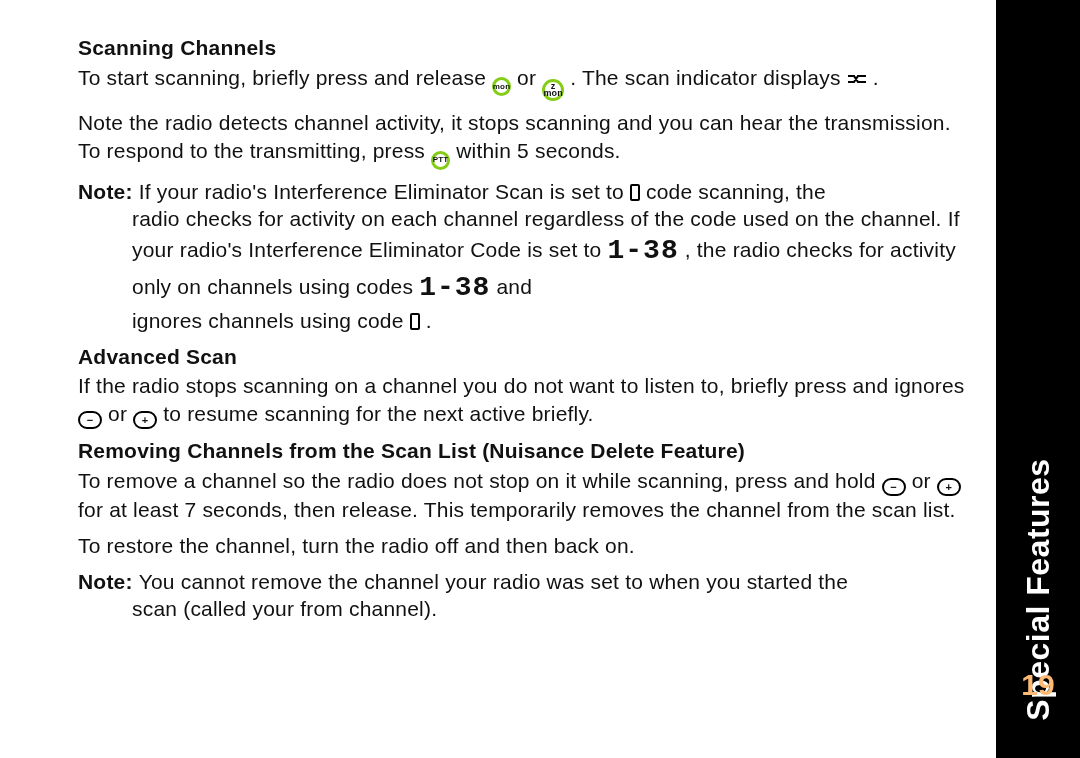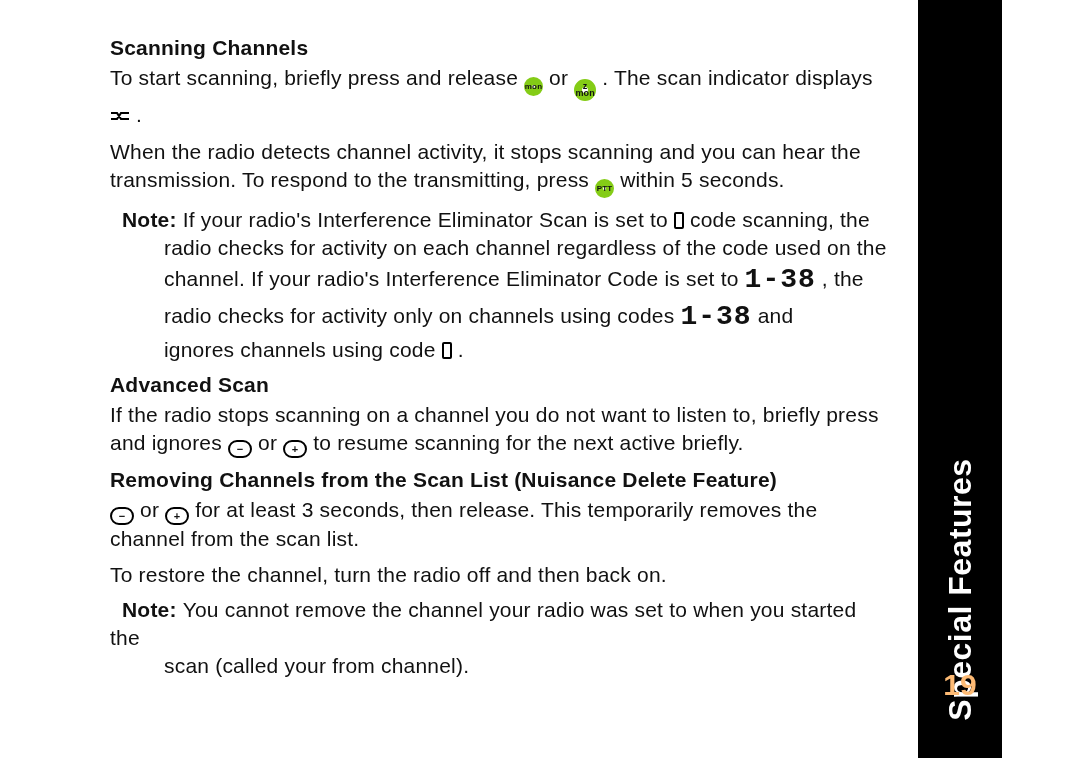--- a/index.html
+++ b/index.html
@@ -1,27 +1,27 @@
 <!DOCTYPE html>
 <html><head>
 <meta charset="utf-8">
 <style>
   * { margin: 0; padding: 0; box-sizing: border-box; }
   html, body { width: 1080px; height: 758px; background: #fff; font-family: Arial, Helvetica, sans-serif; }
-  .page { position: relative; width: 1002px; height: 758px; display: flex; padding-left: 32px; }
+  .page { position: relative; width: 1080px; height: 758px; display: flex; }
   .content { flex: 1; padding: 28px 30px 20px 78px; color: #111; font-size: 21px; line-height: 1.32; letter-spacing: 0.2px; }
   .sidebar { width: 84px; height: 758px; background: #000; position: relative; }
   .side-label { position: absolute; bottom: 150px; left: 50%; transform: translateX(-50%) rotate(-90deg); transform-origin: center; color: #fff; font-weight: 700; font-size: 32px; white-space: nowrap; letter-spacing: 0.5px; }
   .page-num { position: absolute; bottom: 56px; left: 50%; transform: translateX(-50%); color: #fdba74; font-weight: 700; font-size: 30px; }
   .h { font-weight: 700; margin-top: 6px; margin-bottom: 2px; }
   p { margin-bottom: 8px; }
   .note-block { display: flex; margin-top: 2px; margin-bottom: 8px; }
-  .note-lead { font-weight: 700; flex-shrink: 0; margin-left: 12px; }
+  .note-lead { font-weight: 700; flex-shrink: 0; }
   .note-indent { margin-left: 54px; }
-  .circ { display: inline-flex; align-items: center; justify-content: center; width: 22px; height: 22px; border: 8px solid #84cc16; border-radius: 50%; font-size: 9px; font-weight: 700; line-height: 1; vertical-align: -4px; }
+  .circ { display: inline-flex; align-items: center; justify-content: center; width: 22px; height: 22px; border: 3px solid #84cc16; border-radius: 50%; font-size: 9px; font-weight: 700; line-height: 1; vertical-align: -4px; }
   .circ .stack { display: flex; flex-direction: column; align-items: center; line-height: 0.85; }
   .circ-sm { width: 19px; height: 19px; font-size: 8px; }
   .oval { width: 24px; height: 18px; border: 2px solid #000; border-radius: 10px; display: inline-flex; align-items: center; justify-content: center; font-size: 11px; font-weight: 700; vertical-align: -3px; }
   .seg { font-family: 'Courier New', monospace; font-weight: 700; letter-spacing: 1px; font-size: 28px; vertical-align: -1px; }
   .seg-box { display: inline-block; border: 2px solid #000; border-radius: 2px; width: 10px; height: 17px; vertical-align: -2px; }
   .scan-sym { display: inline-block; vertical-align: -1px; }
 </style>
 </head>
 <body>
 
@@ -41,21 +41,21 @@
             <span>mon</span>
           </span>
         </span>
       <span>. The scan indicator displays </span>
       <span class="scan-sym"><svg width="20" height="14" viewBox="0 0 20 14">
             <path d="M1 4 L7 4 L11 10 L19 10 M1 10 L7 10 L11 4 L19 4" stroke="#000" stroke-width="2.2" fill="none"></path>
           </svg></span>
       <span> .</span>
     </p>
     <p>
-      <span>When the radio detects channel activity, it stops scanning and you can hear the transmission. To respond to the transmitting, press </span>
+      <span>Note the radio detects channel activity, it stops scanning and you can hear the transmission. To respond to the transmitting, press </span>
       <span class="circ circ-sm">
           <span>PTT</span>
         </span>
       <span> within 5 seconds.</span>
     </p>
 
     <div class="note-block">
       <div>
         <span class="note-lead">Note: </span><span>If your radio's Interference Eliminator Scan is set to </span>
         <span class="seg-box"></span>
@@ -81,28 +81,29 @@
         </span>
       <span> or </span>
       <span class="oval">
           <span>+</span>
         </span>
       <span> to resume scanning for the next active briefly.</span>
     </p>
 
     <div class="h">Removing Channels from the Scan List (Nuisance Delete Feature)</div>
     <p>
+      <span>To remove a channel so the radio does not stop on it while scanning, press and hold </span>
       <span class="oval">
           <span>−</span>
         </span>
       <span> or </span>
       <span class="oval">
           <span>+</span>
         </span>
-      <span> for at least 3 seconds, then release. This temporarily removes the channel from the scan list.</span>
+      <span> for at least 7 seconds, then release. This temporarily removes the channel from the scan list.</span>
     </p>
     <p>To restore the channel, turn the radio off and then back on.</p>
 
     <div>
       <span class="note-lead">Note: </span><span>You cannot remove the channel your radio was set to when you started the</span>
       <div class="note-indent">
         <span>scan (called your from channel).</span>
       </div>
     </div>
 

